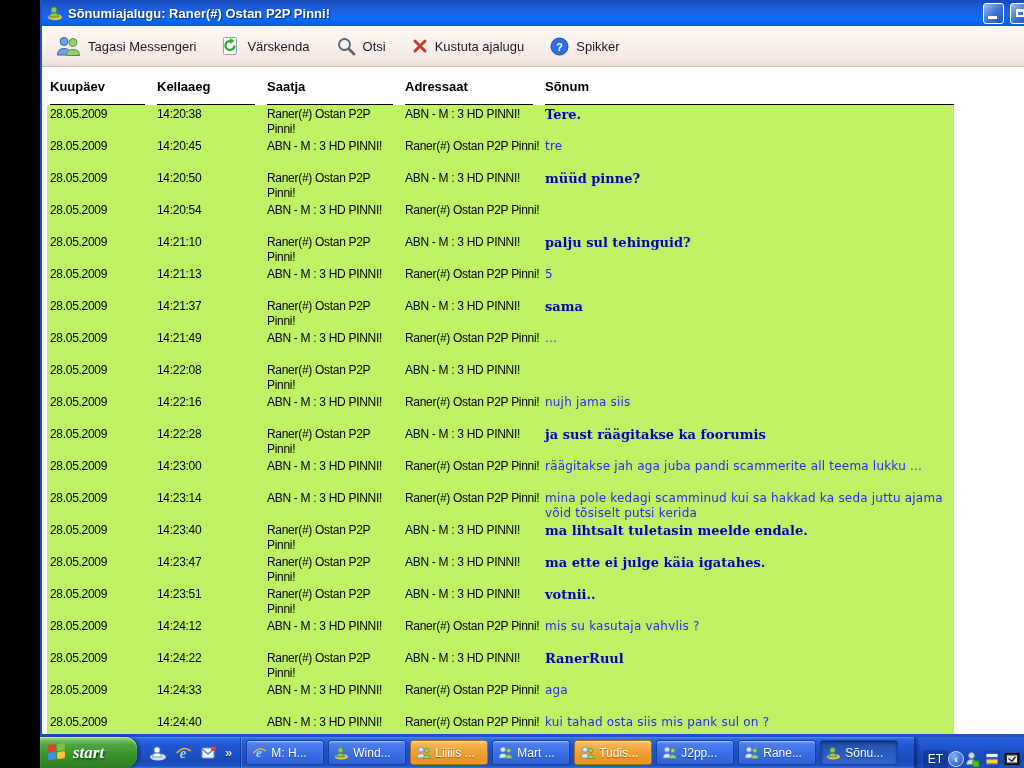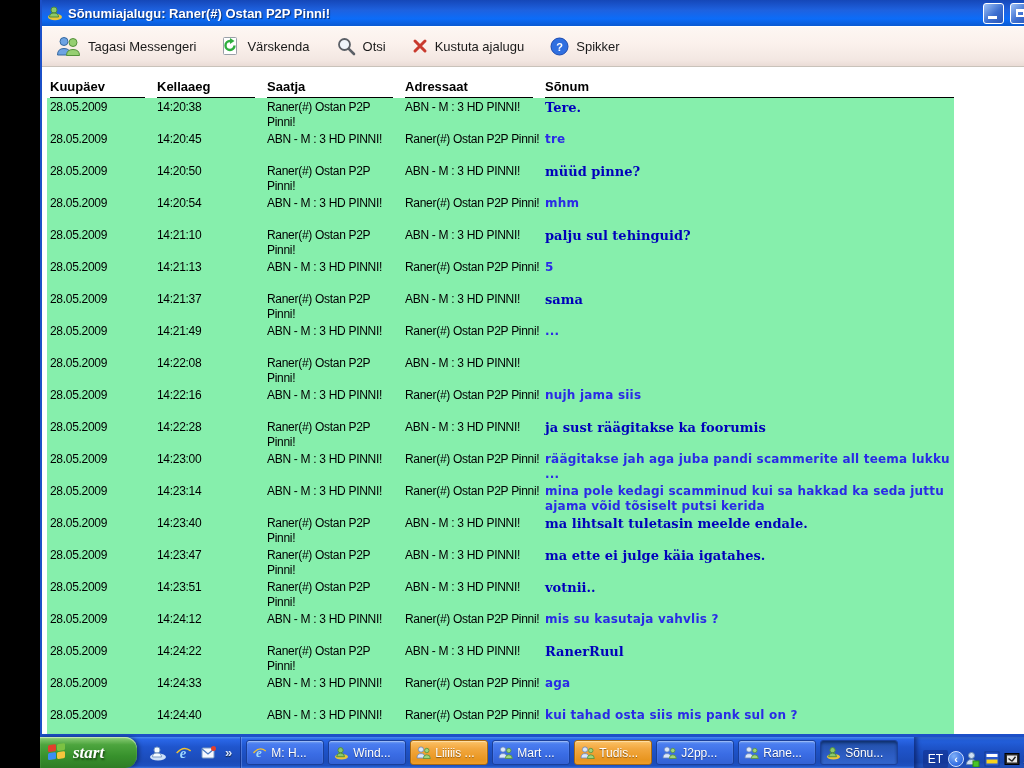--- a/index.html
+++ b/index.html
@@ -28,29 +28,29 @@
            border-bottom:1px solid #c9c2ba;box-shadow:inset 0 1px 0 #fff;}
   .tb-item{display:flex;align-items:center;gap:7px;cursor:pointer;}
   .tb-label{font-size:13px;color:#1a1a1a;white-space:nowrap;}
   .ic{display:inline-flex;align-items:center;justify-content:center;}
 
   
   .content{flex:1;background:#fff;position:relative;overflow:hidden;}
   .grid{display:grid;grid-template-columns:107px 110px 138px 140px 1fr;padding-left:3px;box-sizing:border-box;}
   .header-row{margin:12px 0 0 5px;width:907px;}
   .hcell{font-weight:bold;font-size:13px;color:#000;cursor:pointer;}
-  .hcell .hline{display:block;border-bottom:1px solid #000;padding-bottom:3px;margin-right:12px;}
+  .hcell .hline{display:block;border-bottom:1px solid #000;padding-bottom:10px;margin-right:12px;}
   .hcell:last-child .hline{margin-right:0;}
-  .rows{margin-left:5px;width:907px;background:#86efac;}
+  .rows{margin-left:5px;width:907px;background:#bef264;}
   .row{min-height:32px;padding-top:2px;}
   .cell{font-size:12px;line-height:15px;color:#000;padding-right:4px;letter-spacing:-0.3px;}
   .msg{padding-right:4px;letter-spacing:0;}
   .msg-serif{font-family:"DejaVu Serif","Liberation Serif",serif;font-weight:bold;color:#0000bb;
              font-size:13px;line-height:15px;}
-  .msg-script{font-family:"DejaVu Sans",sans-serif;font-weight:bold;color:#2a2ae6;
+  .msg-script{font-family:"DejaVu Sans",sans-serif;font-weight:normal;color:#2a2ae6;
               font-size:12px;line-height:15px;letter-spacing:0.2px;}
 
   
   .scrollbar{position:absolute;top:3px;right:1px;bottom:3px;width:18px;
              background:linear-gradient(90deg,#f3f3ef 0%,#fcfcfa 55%,#eeeee9 100%);}
   .sb-btn{position:absolute;left:1px;width:16px;height:16px;border:1px solid #9ab4ea;border-radius:3px;
           background:linear-gradient(180deg,#eaf1fd,#c2d3f7);display:flex;align-items:center;
           justify-content:center;box-sizing:border-box;cursor:pointer;}
   .sb-btn.up{top:0;}.sb-btn.down{bottom:0;}
   .chev{width:6px;height:6px;border-left:2px solid #3f5fa8;border-top:2px solid #3f5fa8;}
@@ -206,21 +206,20 @@
             <div class="cell">14:20:50</div>
             <div class="cell">Raner(#) Ostan P2P Pinni!</div>
             <div class="cell">ABN - M : 3 HD PINNI!</div>
             <div class="cell msg msg-serif">müüd pinne?</div>
           </div>
           <div class="grid row">
             <div class="cell">28.05.2009</div>
             <div class="cell">14:20:54</div>
             <div class="cell">ABN - M : 3 HD PINNI!</div>
             <div class="cell">Raner(#) Ostan P2P Pinni!</div>
-            <div class="cell msg msg-script">mhm</div>
           </div>
           <div class="grid row">
             <div class="cell">28.05.2009</div>
             <div class="cell">14:21:10</div>
             <div class="cell">Raner(#) Ostan P2P Pinni!</div>
             <div class="cell">ABN - M : 3 HD PINNI!</div>
             <div class="cell msg msg-serif">palju sul tehinguid?</div>
           </div>
           <div class="grid row">
             <div class="cell">28.05.2009</div>

